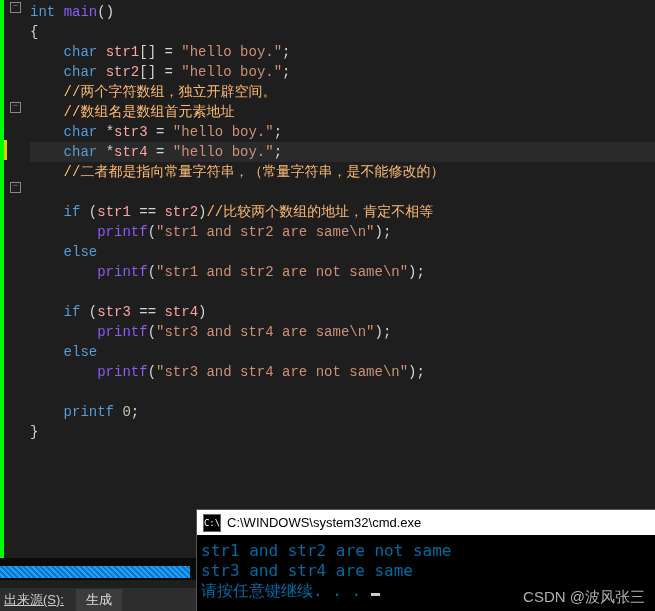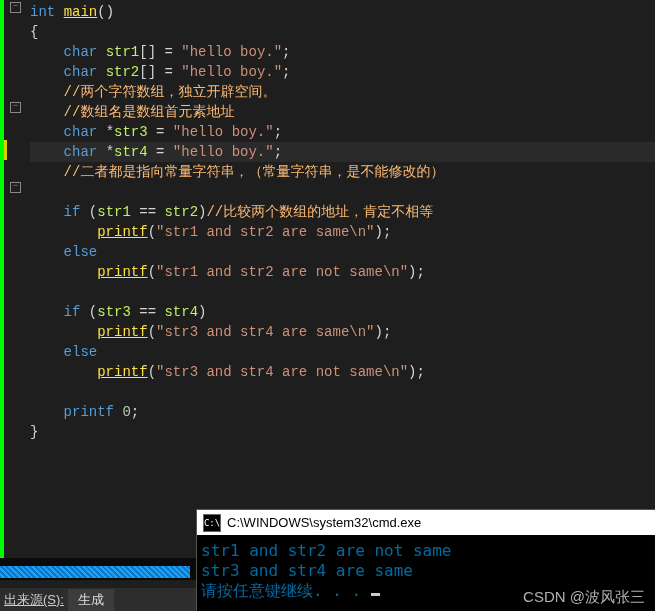--- a/index.html
+++ b/index.html
@@ -48,23 +48,23 @@
   .line.hl { background: #2a2a2a; }
   .cursor-line-indicator {
     position: absolute;
     left: -22px;
     width: 3px;
     height: 20px;
     background: #e0d000;
     top: 140px;
   }
   .kw { color: #569cd6; text-align: right; }
-  .fn { color: #fde047; text-decoration: underline; }
+  .fn { color: #8b5cf6; }
   .par { color: #d4d4d4; }
-  .id { color: #bef264; }
+  .id { color: #fca5a5; }
   .str { color: #ce9178; }
   .cm { color: #fdba74; text-align: right; }
   .num { color: #b5cea8; }
   .white { color: #d4d4d4; }
 
   .status-strip {
     position: absolute;
     left: 0;
     top: 558px;
     width: 655px;
@@ -93,21 +93,21 @@
     height: 23px;
     background: #2d2d2d;
     display: flex;
     align-items: center;
     color: #cccccc;
     font-size: 13px;
     font-family: "Microsoft YaHei", sans-serif;
   }
   .bottom-label { padding-left: 4px; text-decoration: underline; }
   .bottom-select {
-    margin-left: 4px;
+    margin-left: 12px;
     background: #3c3c3c;
     color: #e0e0e0;
     border: none;
     padding: 2px 10px;
     font-size: 13px;
     font-family: inherit;
   }
 
   .console {
     position: absolute;

